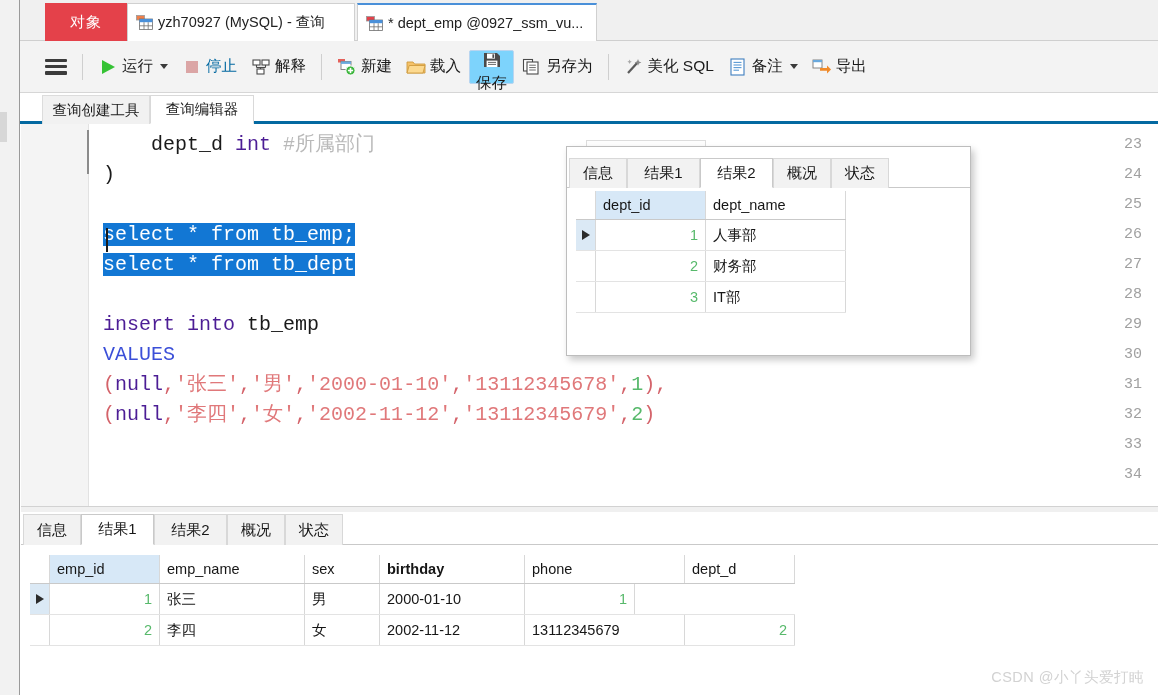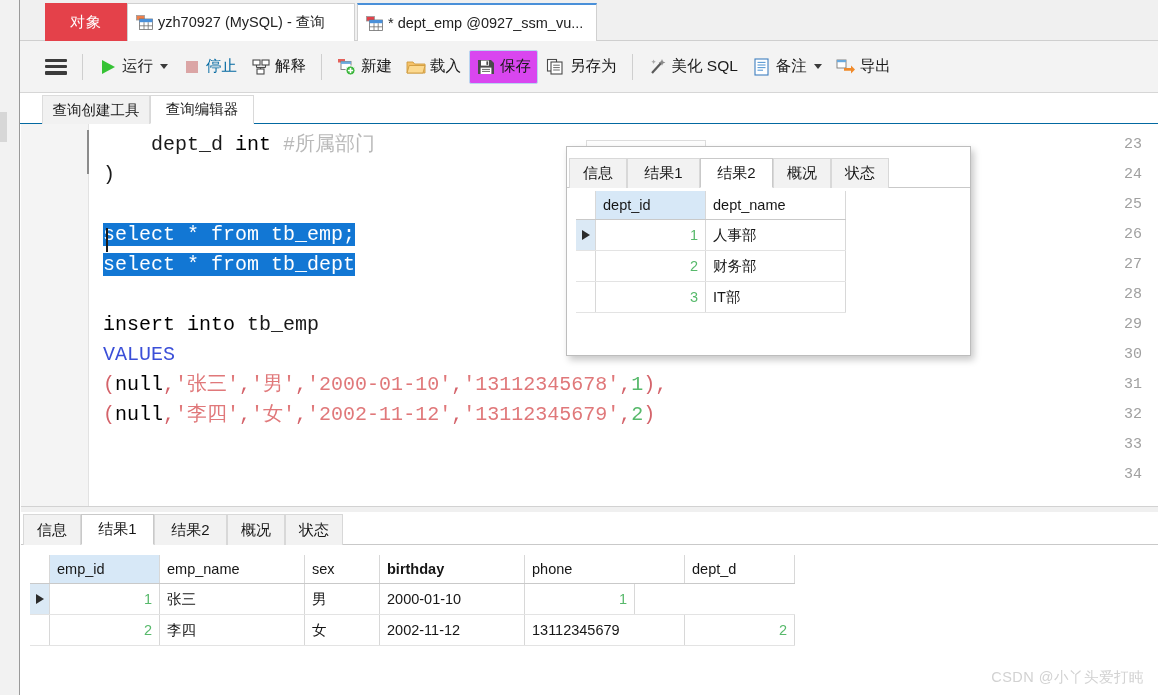--- a/index.html
+++ b/index.html
@@ -69,23 +69,24 @@
     box-sizing: border-box;
     display: flex; align-items: center;
   }
   .tb-item {
     display: flex; align-items: center; gap: 4px;
     height: 34px; padding: 0 6px; margin: 0 1px;
     font-size: 15.5px; color: #1a1a1a;
     border-radius: 2px; white-space: nowrap;
   }
   .tb-item.hl {
-    background: #d946ef;
+    background: #7dd3fc;
     border: 1px solid #b9d5f0;
     box-sizing: border-box;
+    flex-direction: column;
   }
   .tb-item.disabled { color: #0369a1; }
   .tb-sep {
     width: 1px; height: 26px; background: #cfcfcf; margin: 0 8px;
   }
   .caret {
     width: 0; height: 0;
     border-left: 4px solid transparent;
     border-right: 4px solid transparent;
     border-top: 5px solid #3a3a3a;
@@ -93,21 +94,21 @@
   }
   .hamburger { width: 22px; height: 16px; display:flex; flex-direction:column; justify-content:space-between; }
   .hamburger i { display:block; height: 3.5px; background: #3b3b3b; border-radius:1px; }
 
   .ic { width: 20px; height: 18px; position: relative; flex: none; }
 
   
   .subtabs {
     position: absolute; left: 20px; top: 93px; width: 1138px; height: 31px;
     background: #ffffff;
-    border-bottom: 1px solid #0369a1;
+    border-bottom: 3px solid #0369a1;
     box-sizing: border-box;
   }
   .subtab {
     position: absolute; top: 2px; height: 29px;
     display: flex; align-items: center; justify-content: center;
     font-size: 14.5px; color: #1b1b1b;
     box-sizing: border-box;
   }
   .subtab.inactive { background: #f1f1f1; border: 1px solid #dcdcdc; border-bottom: none; }
   .subtab.active { background: #ffffff; border: 1px solid #d9d9d9; border-bottom: 1px solid #ffffff; }
@@ -132,21 +133,21 @@
   }
   .ln {
     position: absolute; right: 16px;
     font-family: "Liberation Mono","DejaVu Sans Mono", monospace;
     font-size: 15px; color: #a0a0a0; line-height: 30px; height: 30px;
   }
   .cl {
     position: absolute; left: 14px; height: 30px; line-height: 30px;
     white-space: pre; font-size: 20px;
   }
-  .kw   { color: #000000; font-family: Liberation Mono, monospace; }
+  .kw   { color: #4c1d95; font-family: Liberation Mono, monospace; }
   .kw2  { color: #3b4fd8; }
   .plain{ color: #1a1a1a; }
   .cmt  { color: #b9b9b9; }
   .str  { color: #e0787a; }
   .num  { color: #57b96b; }
   .punct{ color: #d4636a; }
   .sel  { background: #1277d4; color: #ffffff; }
   .fold {
     position: absolute; left: 66px; width: 9px;
     border-left: 2px solid #8b8b8b;

